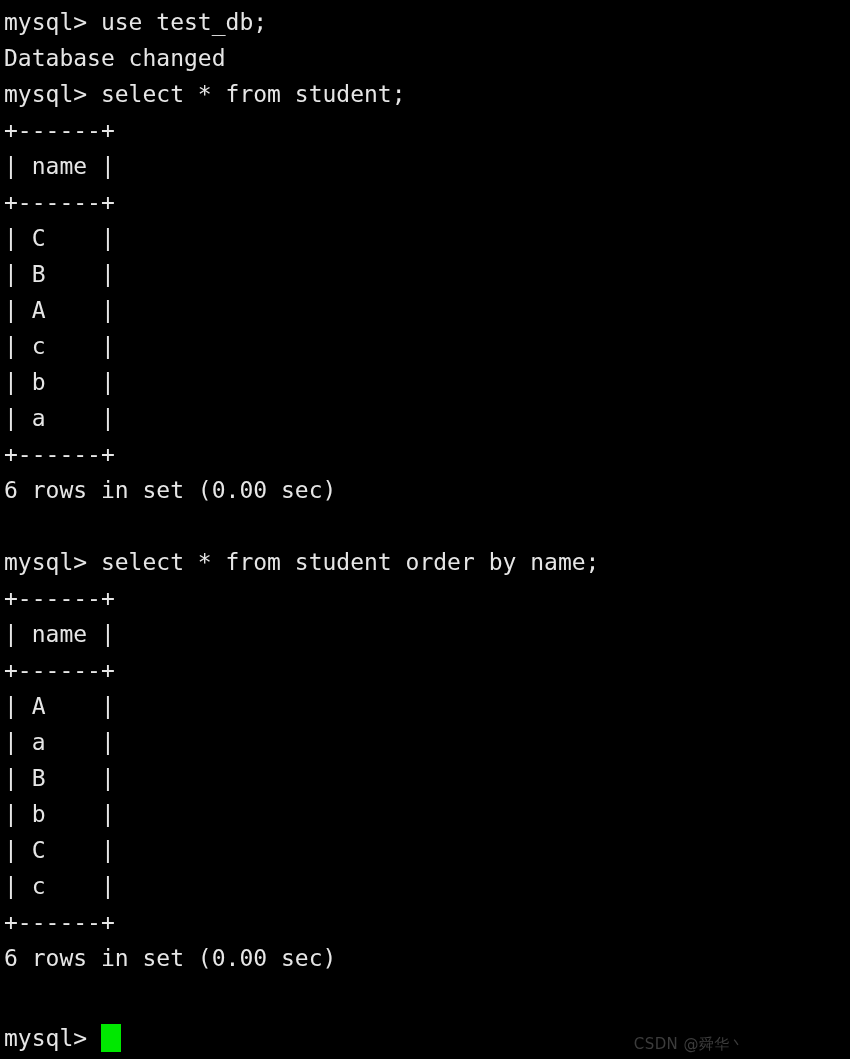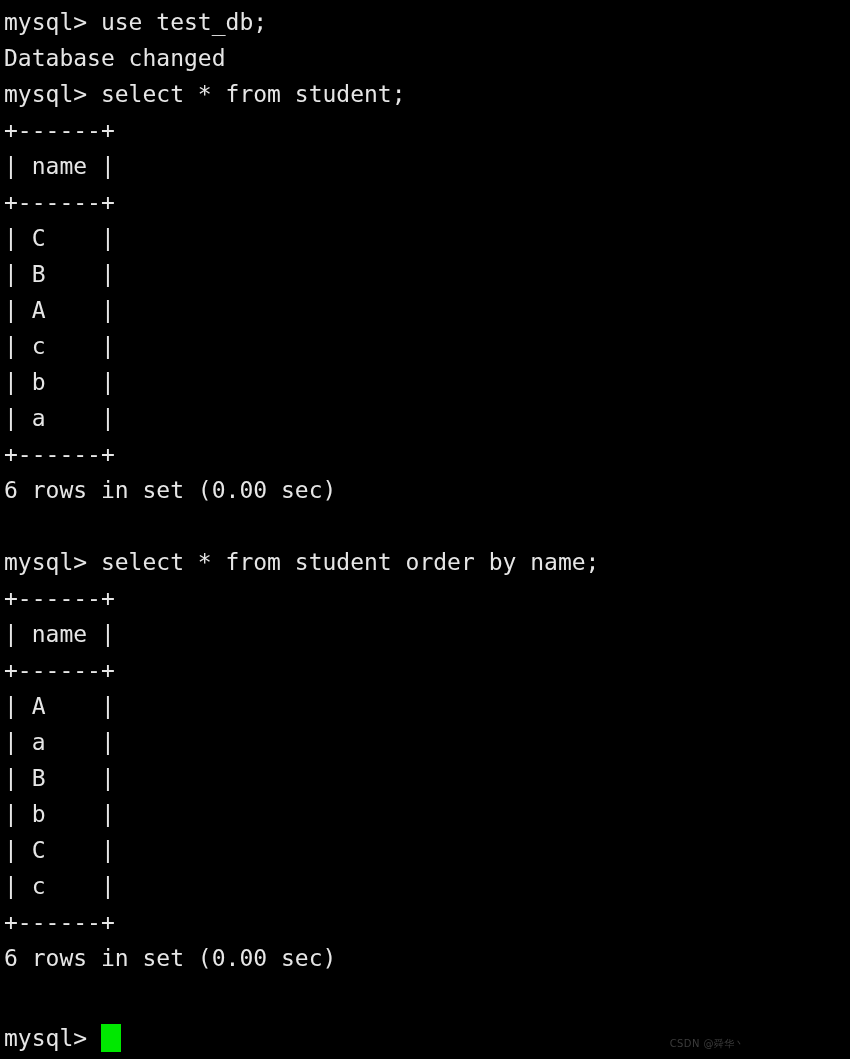--- a/index.html
+++ b/index.html
@@ -50,21 +50,21 @@
     width: 20px;
     height: 28px;
     background: #00e800;
     vertical-align: -6px;
   }
   #watermark {
     position: absolute;
     right: 9px;
     bottom: 7px;
     font-family: "DejaVu Sans", "Liberation Sans", sans-serif;
-    font-size: 10px;
+    font-size: 15px;
     line-height: 16px;
     color: #3c3c3c;
     letter-spacing: 0.4px;
     white-space: pre;
   }
 </style>
 </head>
 <body>
 
 <div id="terminal">

